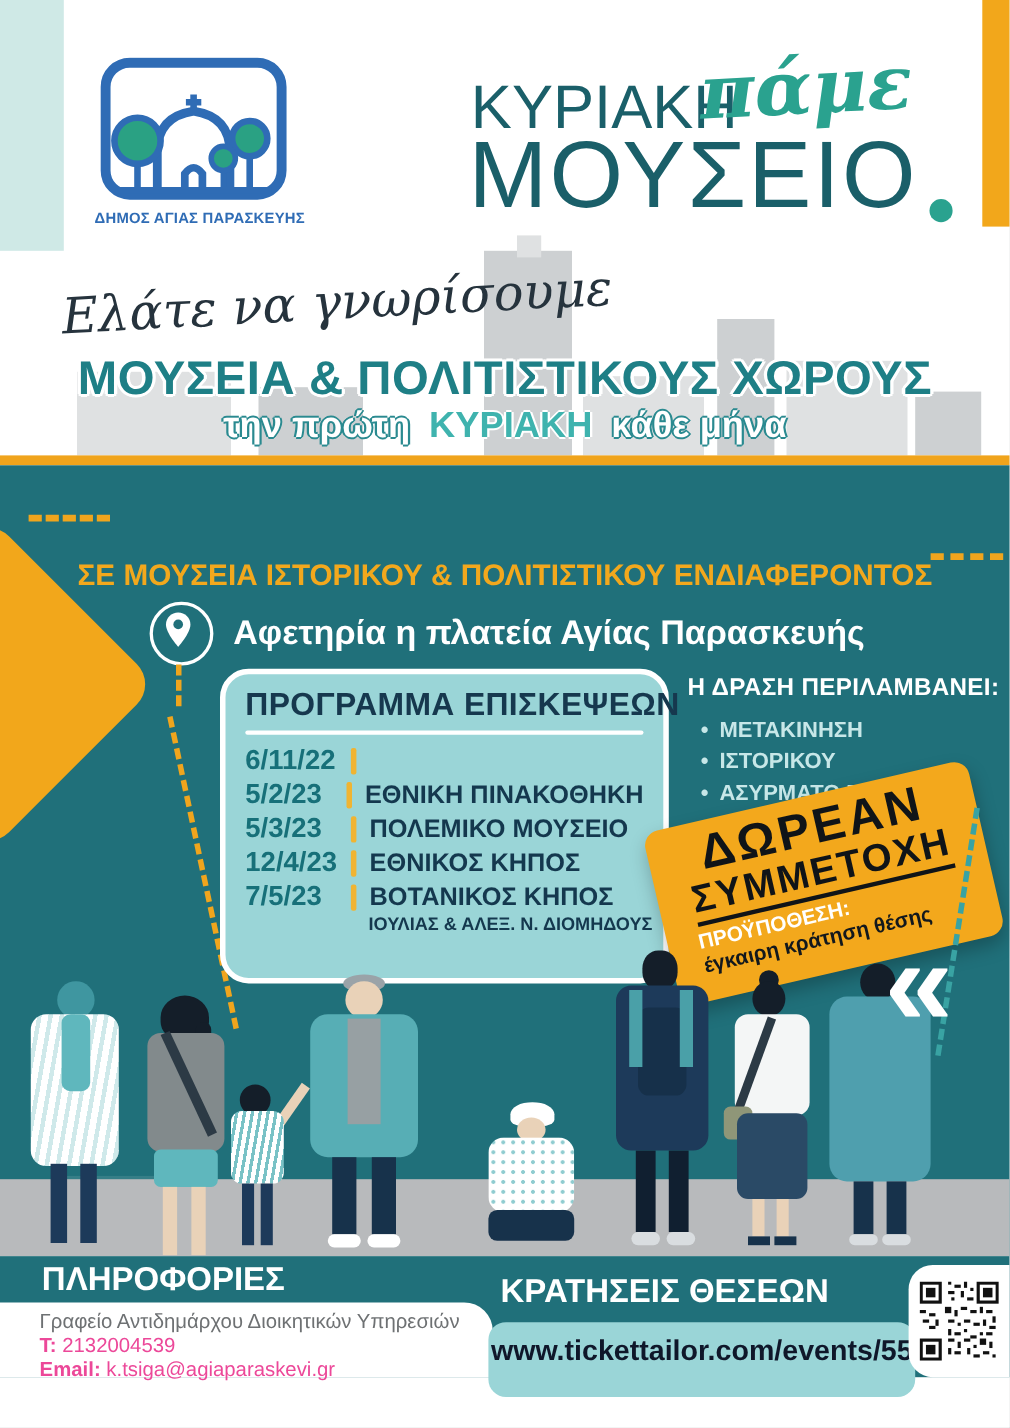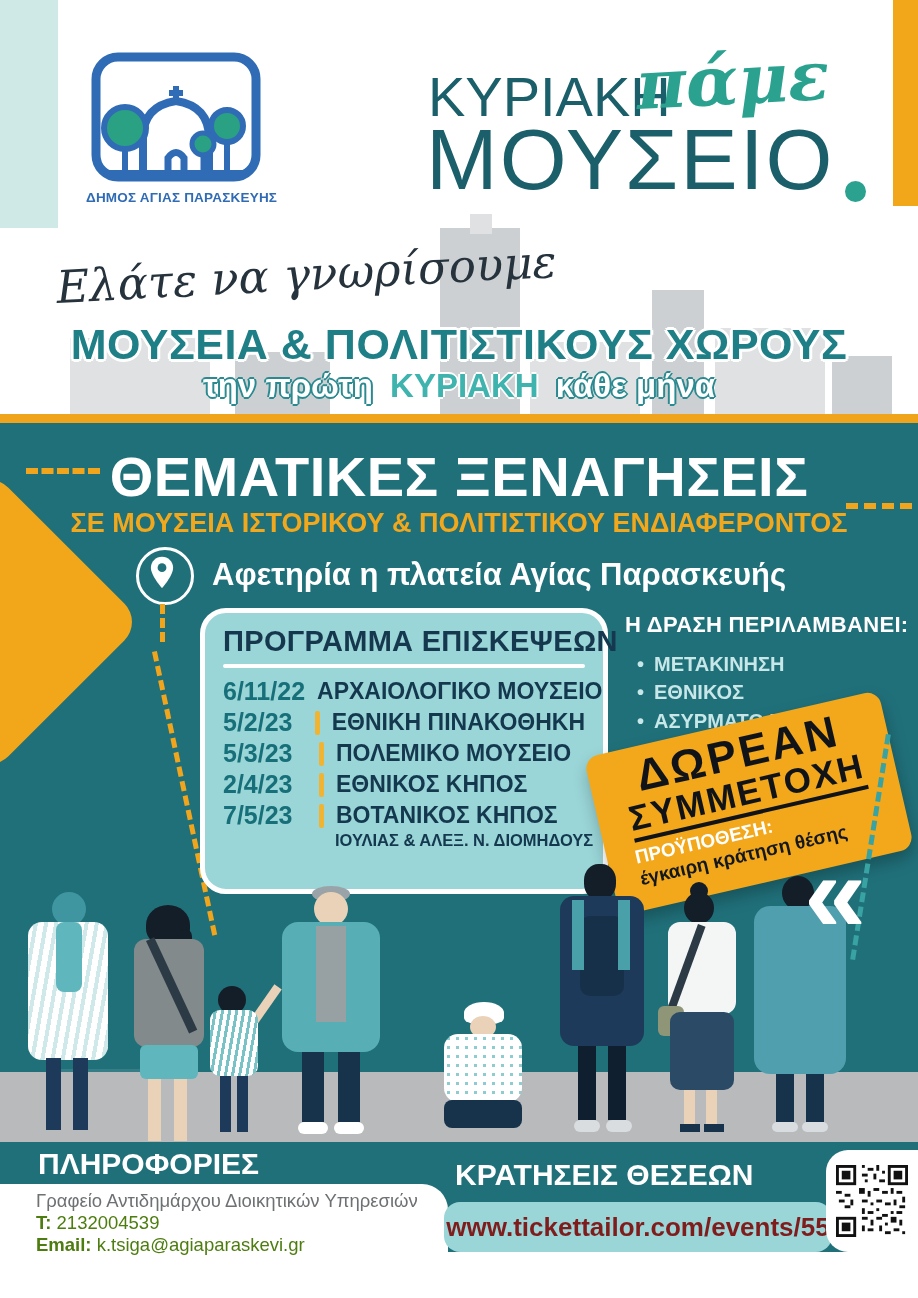--- a/index.html
+++ b/index.html
@@ -71,25 +71,25 @@
   .gframe{left:58px;top:646px;width:132px;height:100px;border:10px solid rgba(255,255,255,.10);box-sizing:border-box;}
   .floor{left:0;top:1072px;width:918px;height:70px;background:#b8babc;}
   
   .fig{position:absolute;}
   .fig i{position:absolute;display:block;}
   
   .footer-teal{left:0;top:1142px;width:918px;height:110px;background:#20707a;}
   .info-title{left:38px;top:1147px;font-size:30px;font-weight:800;color:#fff;white-space:nowrap;}
   .info-box{left:0;top:1184px;width:448px;height:68px;background:#fff;border-radius:0 26px 0 0;box-sizing:border-box;padding:6px 0 0 36px;}
   .info-office{font-size:18.5px;color:#6e7173;white-space:nowrap;}
-  .info-line{font-size:18.5px;color:#4d7c0f;white-space:nowrap;}
+  .info-line{font-size:18.5px;color:#ec4899;white-space:nowrap;}
   .info-line b{font-weight:700;}
   .bookings-title{left:455px;top:1158px;font-size:30px;font-weight:800;color:#fff;white-space:nowrap;}
-  .url-bar{left:444px;top:1202px;width:388px;height:50px;background:#9ad5d7;border-radius:16px;text-align:center;
-           font-size:26px;font-weight:800;color:#7f1d1d;line-height:50px;white-space:nowrap;}
+  .url-bar{left:444px;top:1202px;width:388px;height:68px;background:#9ad5d7;border-radius:16px;text-align:center;
+           font-size:26px;font-weight:800;color:#0f172a;line-height:50px;white-space:nowrap;}
   .qr-panel{left:826px;top:1150px;width:92px;height:102px;background:#fff;border-radius:22px 0 0 22px;}
   .site-bar{left:0;top:1252px;width:918px;height:46px;background:#f0a41c;}
   .site-url{position:absolute;left:36px;top:0;font-size:34px;font-weight:800;color:#fff;line-height:46px;letter-spacing:.5px;white-space:nowrap;}
 </style>
 </head>
 <body>
 
 <div class="poster">
 
   <div class="abs strip-left"></div>
@@ -138,71 +138,69 @@
   </div>
   <div class="abs divider"></div>
 
   <div class="abs band">
     <div class="ghost gframe"></div>
 
   </div>
 
   <div class="abs dash-l"></div>
   <div class="abs dash-r"></div>
-  <div class="abs band-title">ΘΕΜΑΤΙΚΕΣ ΞΕΝΑΓΗΣΕΙΣ</div>
   <div class="abs band-sub">ΣΕ ΜΟΥΣΕΙΑ ΙΣΤΟΡΙΚΟΥ &amp; ΠΟΛΙΤΙΣΤΙΚΟΥ ΕΝΔΙΑΦΕΡΟΝΤΟΣ</div>
 
   <div class="abs ysquare"></div>
   <div class="abs yroad"></div>
 
   <div class="abs pin-wrap">
     <svg width="46" height="46" viewBox="0 0 24 24" style="position:absolute;left:0;top:0;">
       <path d="M12 3.5c3.2 0 5.8 2.5 5.8 5.7 0 4.2-5.8 10.6-5.8 10.6S6.2 13.4 6.2 9.2C6.2 6 8.8 3.5 12 3.5z" fill="#fff"></path>
       <circle cx="12" cy="9.2" r="2.3" fill="#20707a"></circle>
     </svg>
   </div>
   <div class="abs pin-dash"></div>
   <div class="abs meet-text">Αφετηρία η πλατεία Αγίας Παρασκευής</div>
 
   <div class="abs program">
     <div class="program-title">ΠΡΟΓΡΑΜΜΑ ΕΠΙΣΚΕΨΕΩΝ</div>
     <div class="program-rule"></div>
     <div class="prow">
       <span class="pdate">6/11/22</span>
       <span class="psep"></span>
-      <span class="pname">ΑΡΧΑΙΟΛΟΓΙΚΟ ΜΟΥΣΕΙΟ</span>
     </div>
     <div class="prow">
       <span class="pdate">5/2/23</span>
       <span class="psep"></span>
       <span class="pname">ΕΘΝΙΚΗ ΠΙΝΑΚΟΘΗΚΗ</span>
     </div>
     <div class="prow">
       <span class="pdate">5/3/23</span>
       <span class="psep"></span>
       <span class="pname">ΠΟΛΕΜΙΚΟ ΜΟΥΣΕΙΟ</span>
     </div>
     <div class="prow">
-      <span class="pdate">2/4/23</span>
+      <span class="pdate">12/4/23</span>
       <span class="psep"></span>
       <span class="pname">ΕΘΝΙΚΟΣ ΚΗΠΟΣ</span>
     </div>
     <div class="prow">
       <span class="pdate">7/5/23</span>
       <span class="psep"></span>
       <span class="pname">ΒΟΤΑΝΙΚΟΣ ΚΗΠΟΣ</span>
     </div>
     <div class="pnote">ΙΟΥΛΙΑΣ &amp; ΑΛΕΞ. Ν. ΔΙΟΜΗΔΟΥΣ</div>
   </div>
 
   <div class="abs includes">
     <div class="inc-title">Η ΔΡΑΣΗ ΠΕΡΙΛΑΜΒΑΝΕΙ:</div>
     <ul>
       <li>ΜΕΤΑΚΙΝΗΣΗ</li>
-      <li>ΕΘΝΙΚΟΣ</li>
+      <li>ΙΣΤΟΡΙΚΟΥ</li>
       <li>ΑΣΥΡΜΑΤΟ ΣΥΣΤΗΜΑ ΞΕΝΑΓΗΣΗΣ</li>
     </ul>
   </div>
 
   <div class="abs ticket">
     <div class="tk1">ΔΩΡΕΑΝ</div>
     <div><span class="tk2">ΣΥΜΜΕΤΟΧΗ</span></div>
     <div class="tk3">ΠΡΟΫΠΟΘΕΣΗ:</div>
     <div class="tk4">έγκαιρη κράτηση θέσης</div>
   </div>

